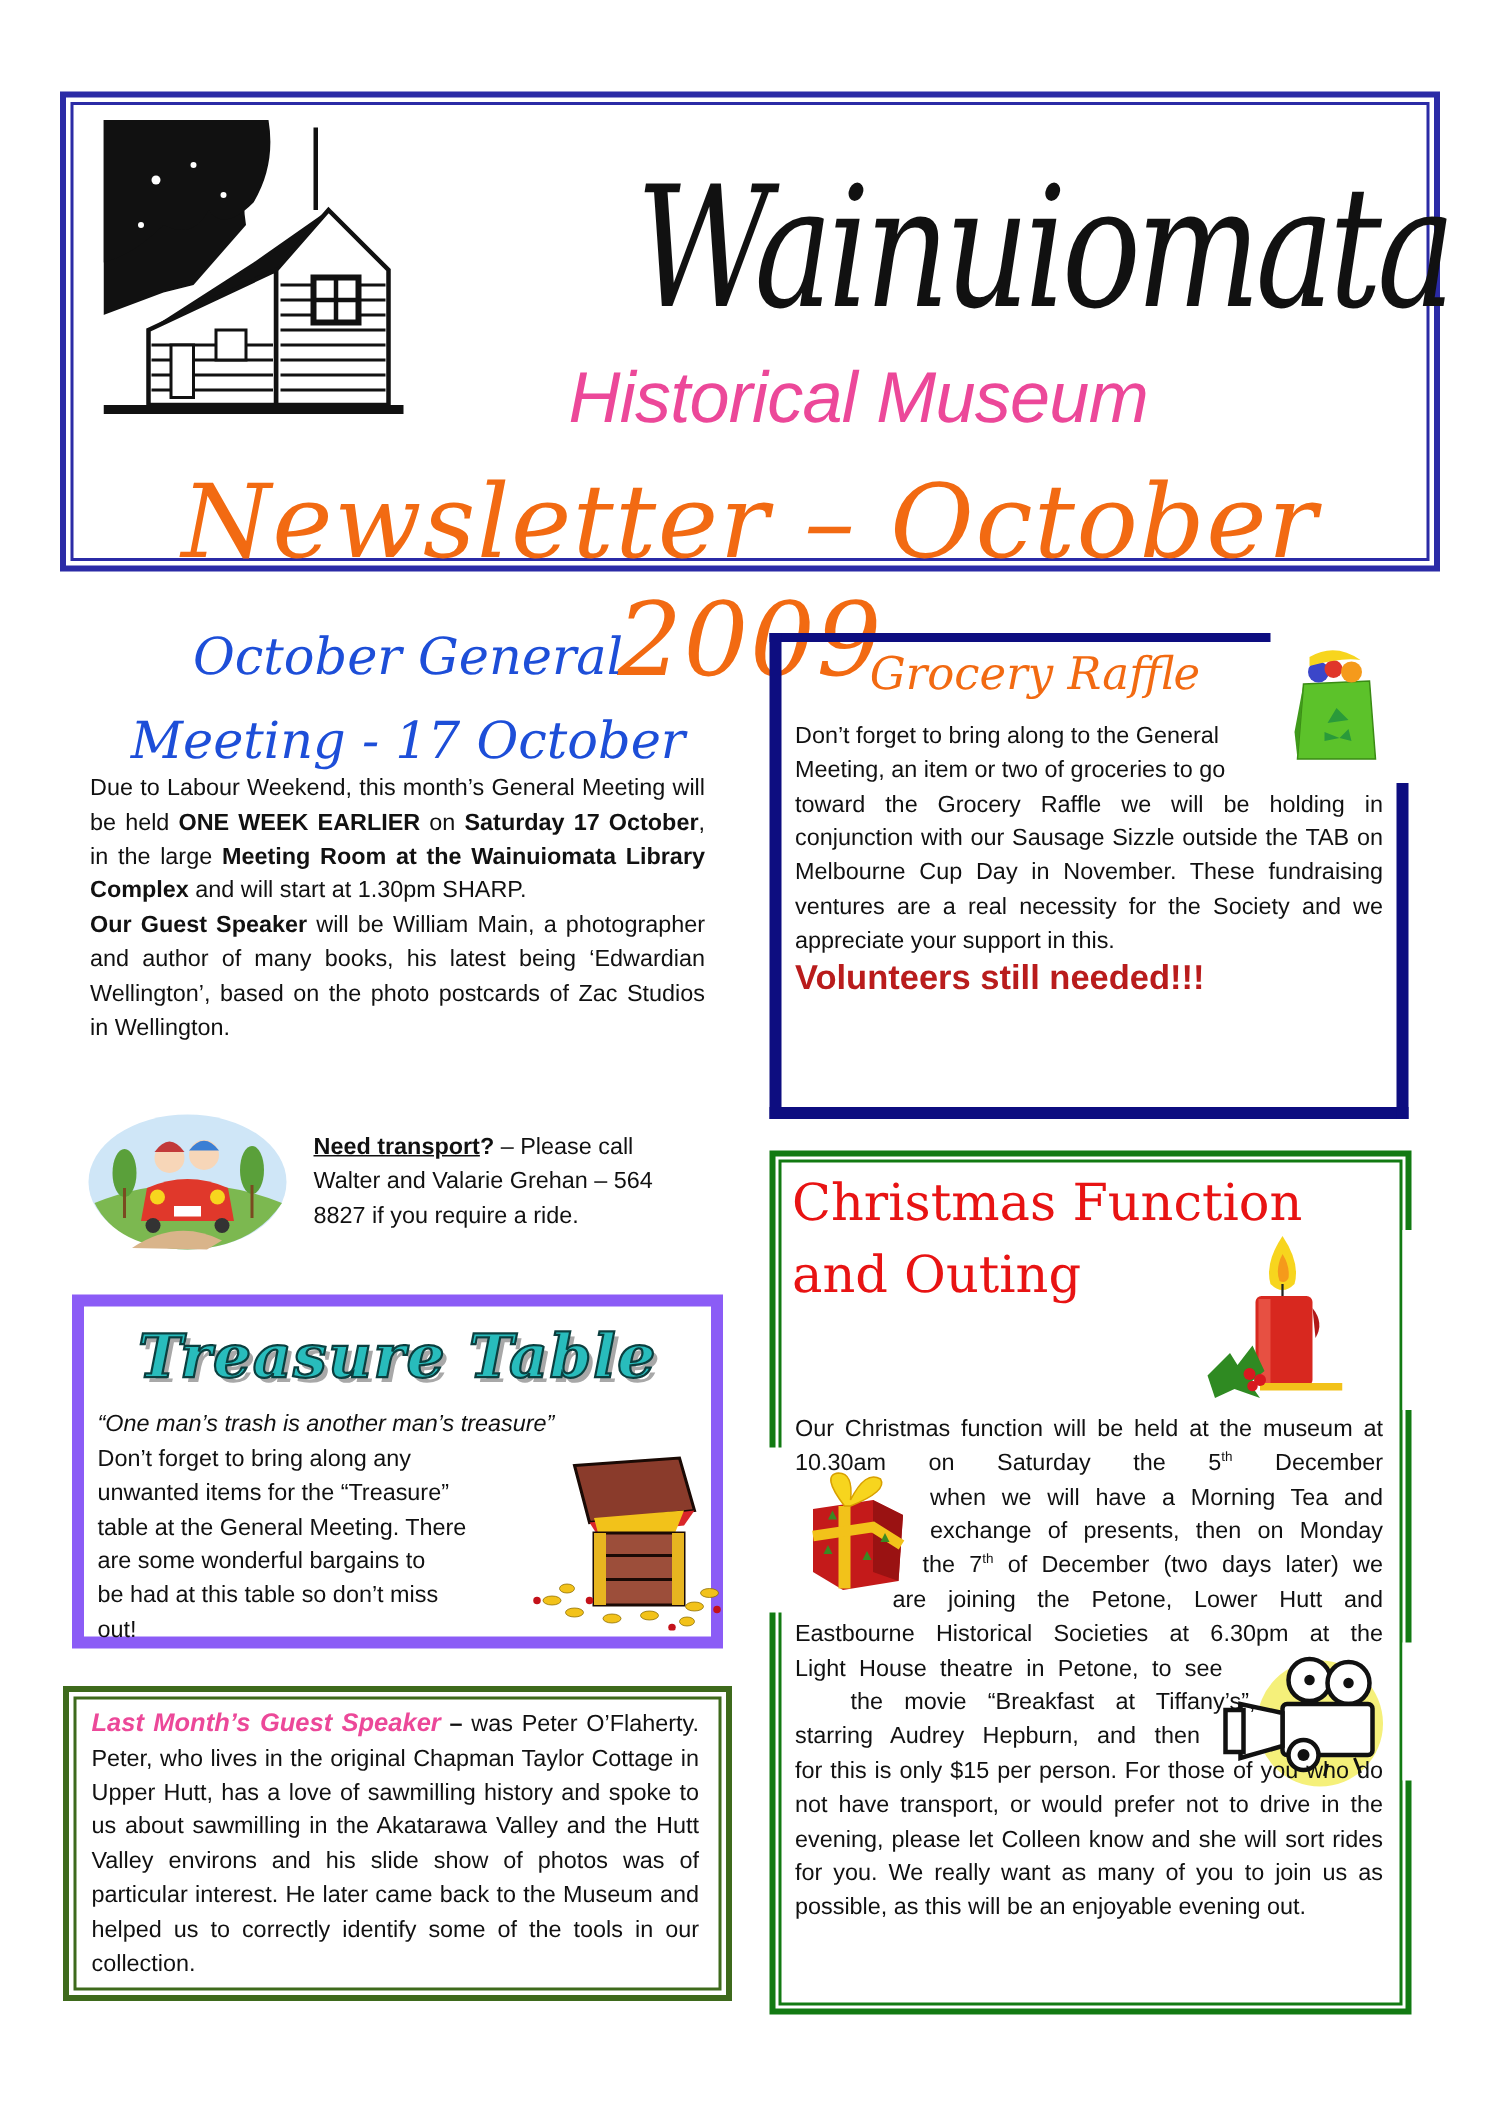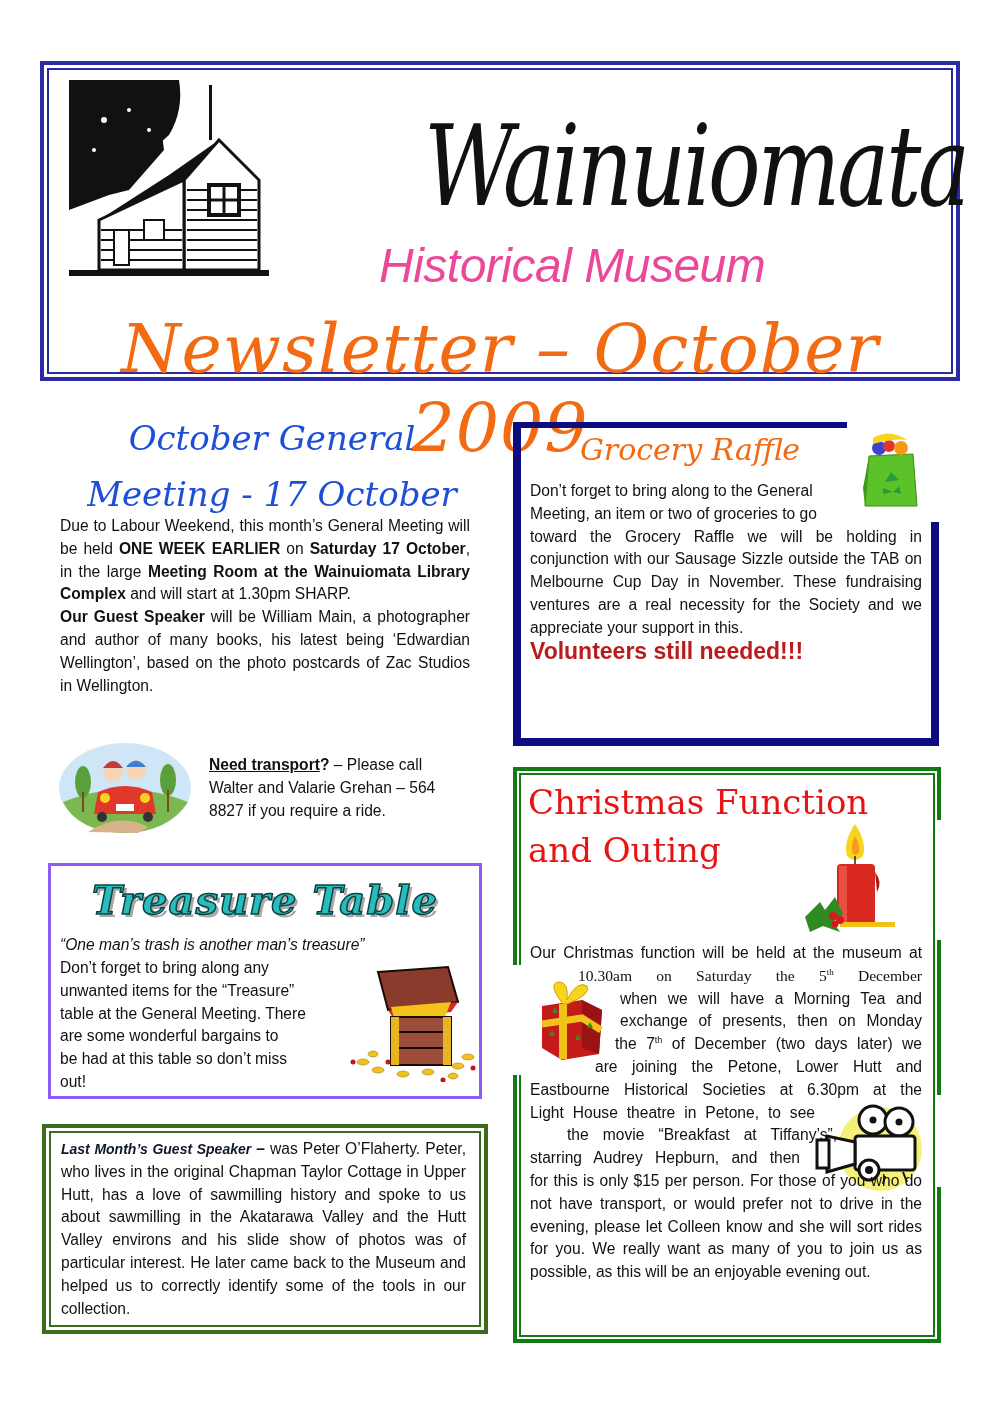--- a/index.html
+++ b/index.html
@@ -51,21 +51,21 @@
 
   #transport-pic { left: 58px; top: 742px; width: 135px; height: 92px; }
   #transport-text {
     left: 209px; top: 754px; width: 260px; font-size: 15.6px; line-height: 22.8px;
   }
   #transport-text .u { text-decoration: underline; font-weight: bold; }
 
   
   #treasure-box {
     left: 48px; top: 863px; width: 434px; height: 236px;
-    border: 3px solid #8b5cf6;
+    border: 8px solid #8b5cf6;
   }
   #treasure-title {
     left: 0; width: 100%; top: 10px; text-align: center;
     font-family: "DejaVu Serif", serif; font-style: italic; font-weight: bold;
     font-size: 40px; color: #28bcbc;
     -webkit-text-stroke: 1.5px #0b3f3f;
     text-shadow: 3px 3px 0 #a8a8a8;
     letter-spacing: 1px;
   }
   #treasure-quote {
@@ -78,21 +78,21 @@
 
   
   #guest-box {
     left: 42px; top: 1124px; width: 446px; height: 210px;
     border: 4px solid #3e6a1c; padding: 3px;
   }
   #guest-box .inner { width: 100%; height: 100%; border: 2px solid #3e6a1c; position: relative; }
   #guest-text {
     left: 10px; top: 5px; width: 405px; font-size: 15.6px; line-height: 22.8px;
   }
-  #guest-lead { font-style: italic; font-weight: bold; color: #0f172a; font-size: 14px; }
+  #guest-lead { font-style: italic; font-weight: bold; color: #ec4899; font-size: 17px; }
 
   
   #grocery-frame-top { left: 513px; top: 422px; width: 334px; height: 6px; background: #0d0d80; }
   #grocery-frame-left { left: 513px; top: 422px; width: 8px; height: 324px; background: #0d0d80; }
   #grocery-frame-bottom { left: 513px; top: 738px; width: 426px; height: 8px; background: #0d0d80; }
   #grocery-frame-right { left: 931px; top: 522px; width: 8px; height: 224px; background: #0d0d80; }
   #grocery-title {
     left: 530px; top: 432px; width: 320px; text-align: center;
     font-family: "DejaVu Serif", serif; font-style: italic; font-size: 30px; color: #f26a12;
   }
@@ -317,21 +317,21 @@
     <circle cx="84" cy="18" r="3.5" fill="#111"></circle>
   <rect x="40" y="32" width="60" height="34" rx="3" fill="#fff" stroke="#111" stroke-width="3"></rect>
   <path d="M40,38 L12,32 L12,68 L40,60 Z" fill="#fff" stroke="#111" stroke-width="3"></path>
   <rect x="2" y="36" width="12" height="28" fill="#fff" stroke="#111" stroke-width="3"></rect>
   <circle cx="54" cy="66" r="10" fill="#fff" stroke="#111" stroke-width="3"></circle>
   <circle cx="54" cy="66" r="4" fill="#111"></circle>
   <path d="M68,80 L70,72 M92,78 L88,68" stroke="#111" stroke-width="2"></path>
 </svg>
 <div id="xmas-body" class="abs">
   <div class="row">Our Christmas function will be held at the museum at</div>
-  <div class="row" style="margin-left:48px;font-family:Liberation Serif, serif;"><span>10.30am on Saturday the 5</span><sup>th</sup><span> December</span></div>
+  <div class="row" style=""><span>10.30am on Saturday the 5</span><sup>th</sup><span> December</span></div>
   <div class="row" style="margin-left:90px;">when we will have a Morning Tea and</div>
   <div class="row" style="margin-left:90px;">exchange of presents, then on Monday</div>
   <div class="row" style="margin-left:85px;"><span>the 7</span><sup>th</sup><span> of December (two days later) we</span></div>
   <div class="row" style="margin-left:65px;">are joining the Petone, Lower Hutt and</div>
   <div class="row">Eastbourne Historical Societies at 6.30pm at the</div>
   <div class="row" style="width:285px;">Light House theatre in Petone, to see</div>
   <div class="row" style="width:270px;margin-left:37px;">the movie “Breakfast at Tiffany’s”,</div>
   <div class="row" style="width:270px;">starring Audrey Hepburn, and then</div>
   <p class="just">for this is only $15 per person. For those of you who do not have transport, or would prefer not to drive in the evening, please let Colleen know and she will sort rides for you. We really want as many of you to join us as possible, as this will be an enjoyable evening out.</p>
 </div>

